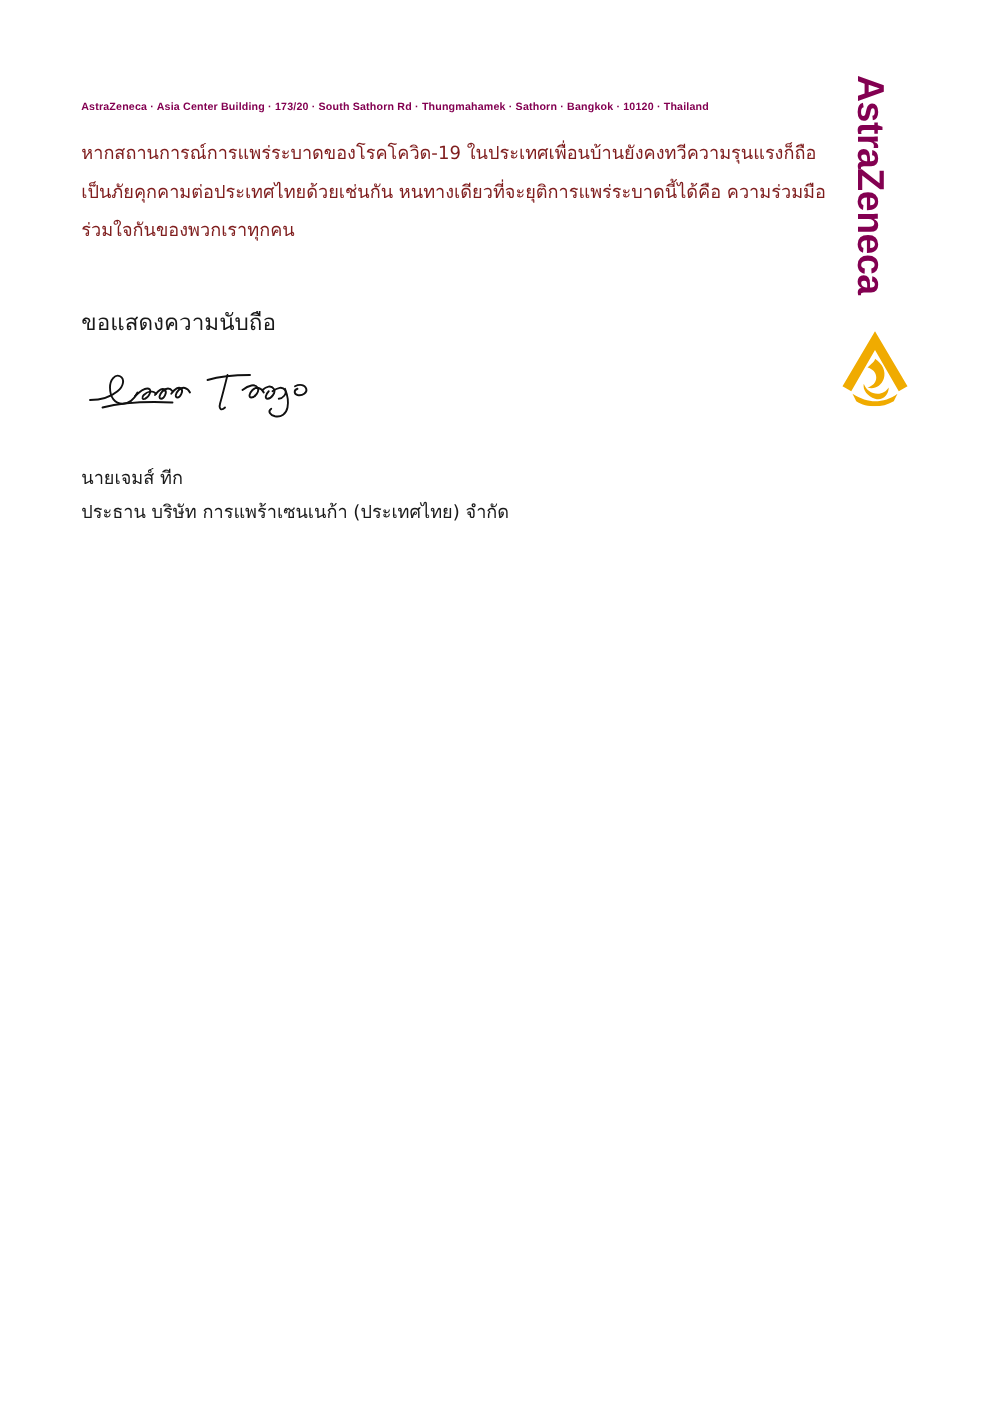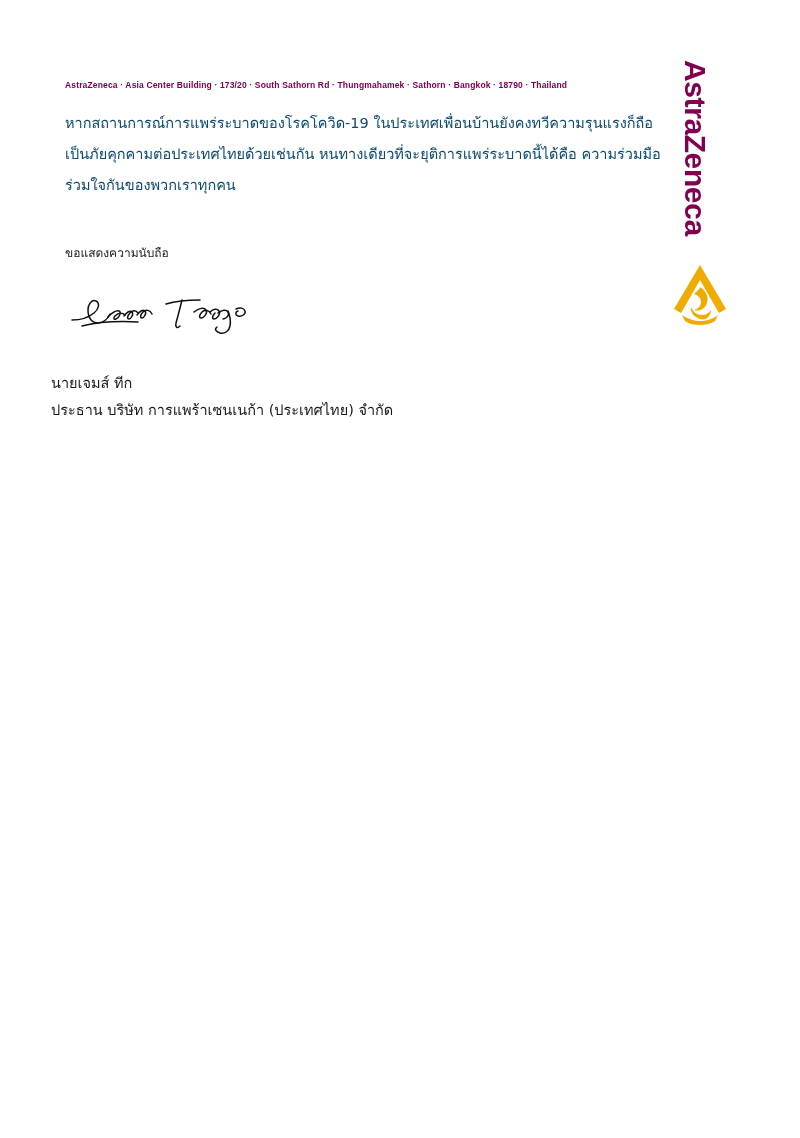--- a/index.html
+++ b/index.html
@@ -39,51 +39,51 @@
   .body-block {
     position: absolute;
     left: 65px;
     top: 108px;
     width: 600px;
   }
   .paragraph {
     font-family: "DejaVu Sans", sans-serif;
     font-size: 14.5px;
     line-height: 2.15;
-    color: #0c4a6e;
+    color: #7f1d1d;
     text-align: left;
     margin: 0;
   }
 
   .closing {
     position: absolute;
     left: 65px;
     top: 243px;
     font-family: "DejaVu Sans", sans-serif;
-    font-size: 12px;
+    font-size: 18px;
     line-height: 1.8;
     color: #1a1a1a;
   }
 
   
   .signature {
     position: absolute;
     left: 68px;
     top: 290px;
     width: 180px;
     height: 50px;
   }
   .signature svg {
     display: block;
   }
 
   
   .signer {
     position: absolute;
-    left: 51px;
+    left: 65px;
     top: 370px;
     font-family: "DejaVu Sans", sans-serif;
     font-size: 14.5px;
     line-height: 1.85;
     color: #1a1a1a;
   }
   .signer div { white-space: nowrap; }
 
   
   .logo-wrap {
@@ -120,21 +120,21 @@
     left: -8px;
     width: 60px;
     height: 62px;
   }
 </style>
 </head>
 <body>
 
 <div class="page">
 
-  <div class="address-line">AstraZeneca · Asia Center Building · 173/20 · South Sathorn Rd · Thungmahamek · Sathorn · Bangkok · 18790 · Thailand</div>
+  <div class="address-line">AstraZeneca · Asia Center Building · 173/20 · South Sathorn Rd · Thungmahamek · Sathorn · Bangkok · 10120 · Thailand</div>
 
   <div class="body-block">
     <p class="paragraph">หากสถานการณ์การแพร่ระบาดของโรคโควิด-19 ในประเทศเพื่อนบ้านยังคงทวีความรุนแรงก็ถือเป็นภัยคุกคามต่อประเทศไทยด้วยเช่นกัน หนทางเดียวที่จะยุติการแพร่ระบาดนี้ได้คือ ความร่วมมือร่วมใจกันของพวกเราทุกคน</p>
   </div>
 
   <div class="closing">ขอแสดงความนับถือ</div>
 
   <div class="signature">
     <svg width="180" height="50" viewBox="0 0 180 50" aria-hidden="true">
       <g fill="none" stroke="#111111" stroke-width="1.5" stroke-linecap="round" stroke-linejoin="round">

